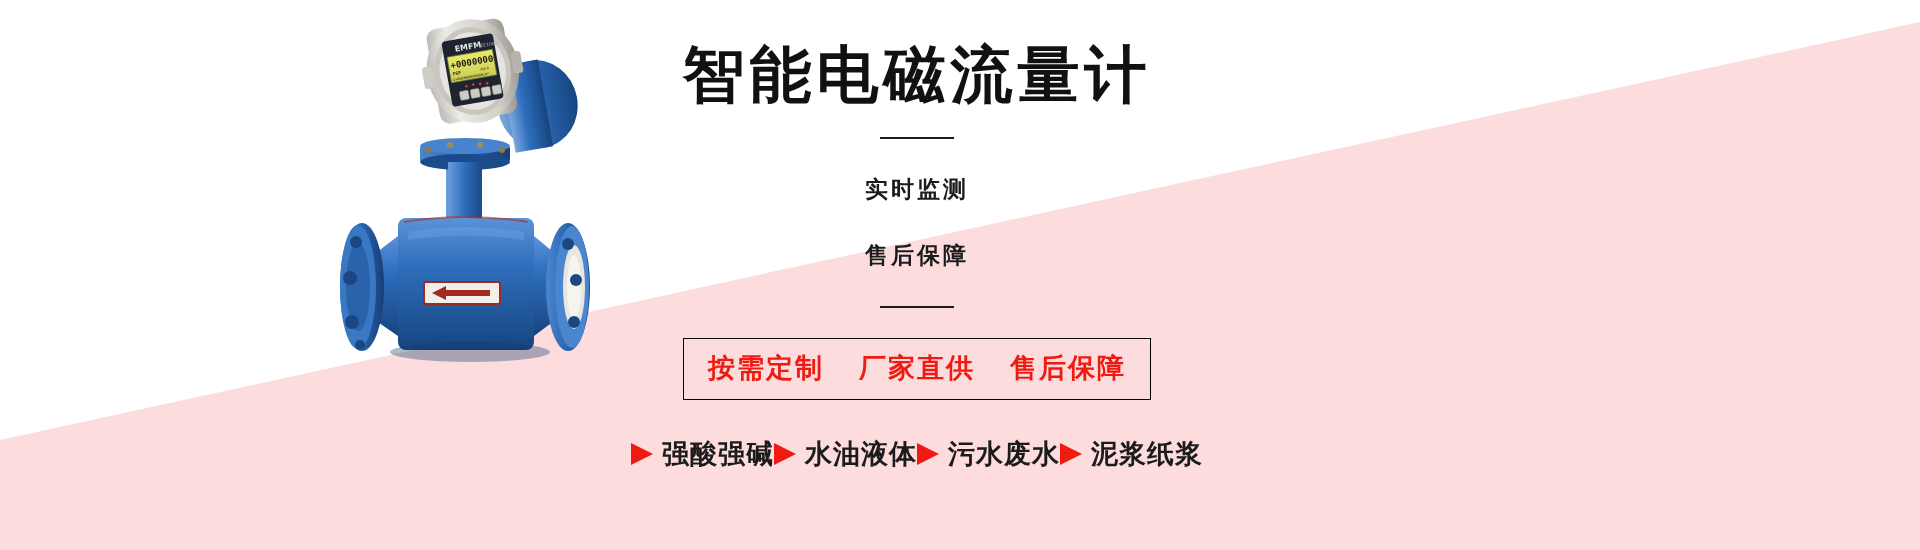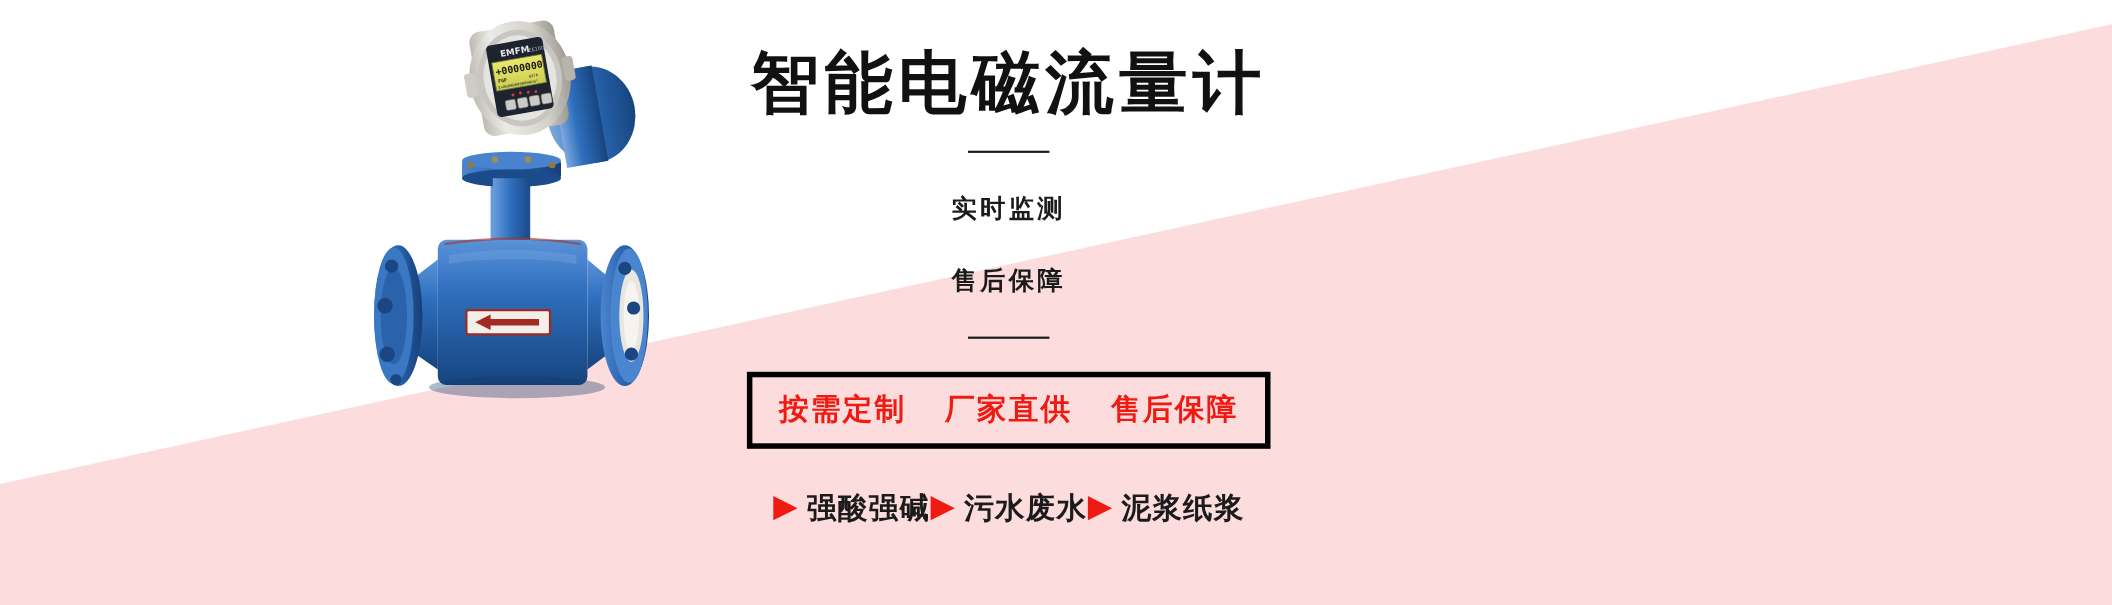--- a/index.html
+++ b/index.html
@@ -38,21 +38,21 @@
     margin-top:30px;display:flex;align-items:center;justify-content:center;
     gap:35px;white-space:nowrap;flex-direction:column;
   }
   .rule{width:74px;height:2px;background:#1b1b1b;display:block;}
   .subtitle-text{
     font-size:23px;font-weight:bold;color:#1b1b1b;letter-spacing:3px;
     font-family:"DejaVu Sans","Liberation Sans",sans-serif;
   }
   .redbox{
     margin-top:30px;
-    border:5px solid #000000;
+    border:1px solid #000000;
     padding:11px 24px 13px 24px;
     background:transparent;
   }
   .redbox-text{
     font-size:27px;font-weight:bold;color:#ef1b12;letter-spacing:2px;
     white-space:nowrap;
     font-family:"DejaVu Sans","Liberation Sans",sans-serif;
   }
   .redbox-text .gap{display:inline-block;width:26px;}
   .features{
@@ -232,20 +232,24 @@
       <span class="redbox-text">售后保障</span>
     </div>
 
     <div class="features">
       <div class="feature">
         <span class="arrow-icon"></span>
         <span class="feature-label">强酸强碱</span>
       </div>
       <div class="feature">
         <span class="arrow-icon"></span>
+        <span class="feature-label">水油液体</span>
+      </div>
+      <div class="feature">
+        <span class="arrow-icon"></span>
         <span class="feature-label">污水废水</span>
       </div>
       <div class="feature">
         <span class="arrow-icon"></span>
         <span class="feature-label">泥浆纸浆</span>
       </div>
     </div>
 
   </div>
 </div>

